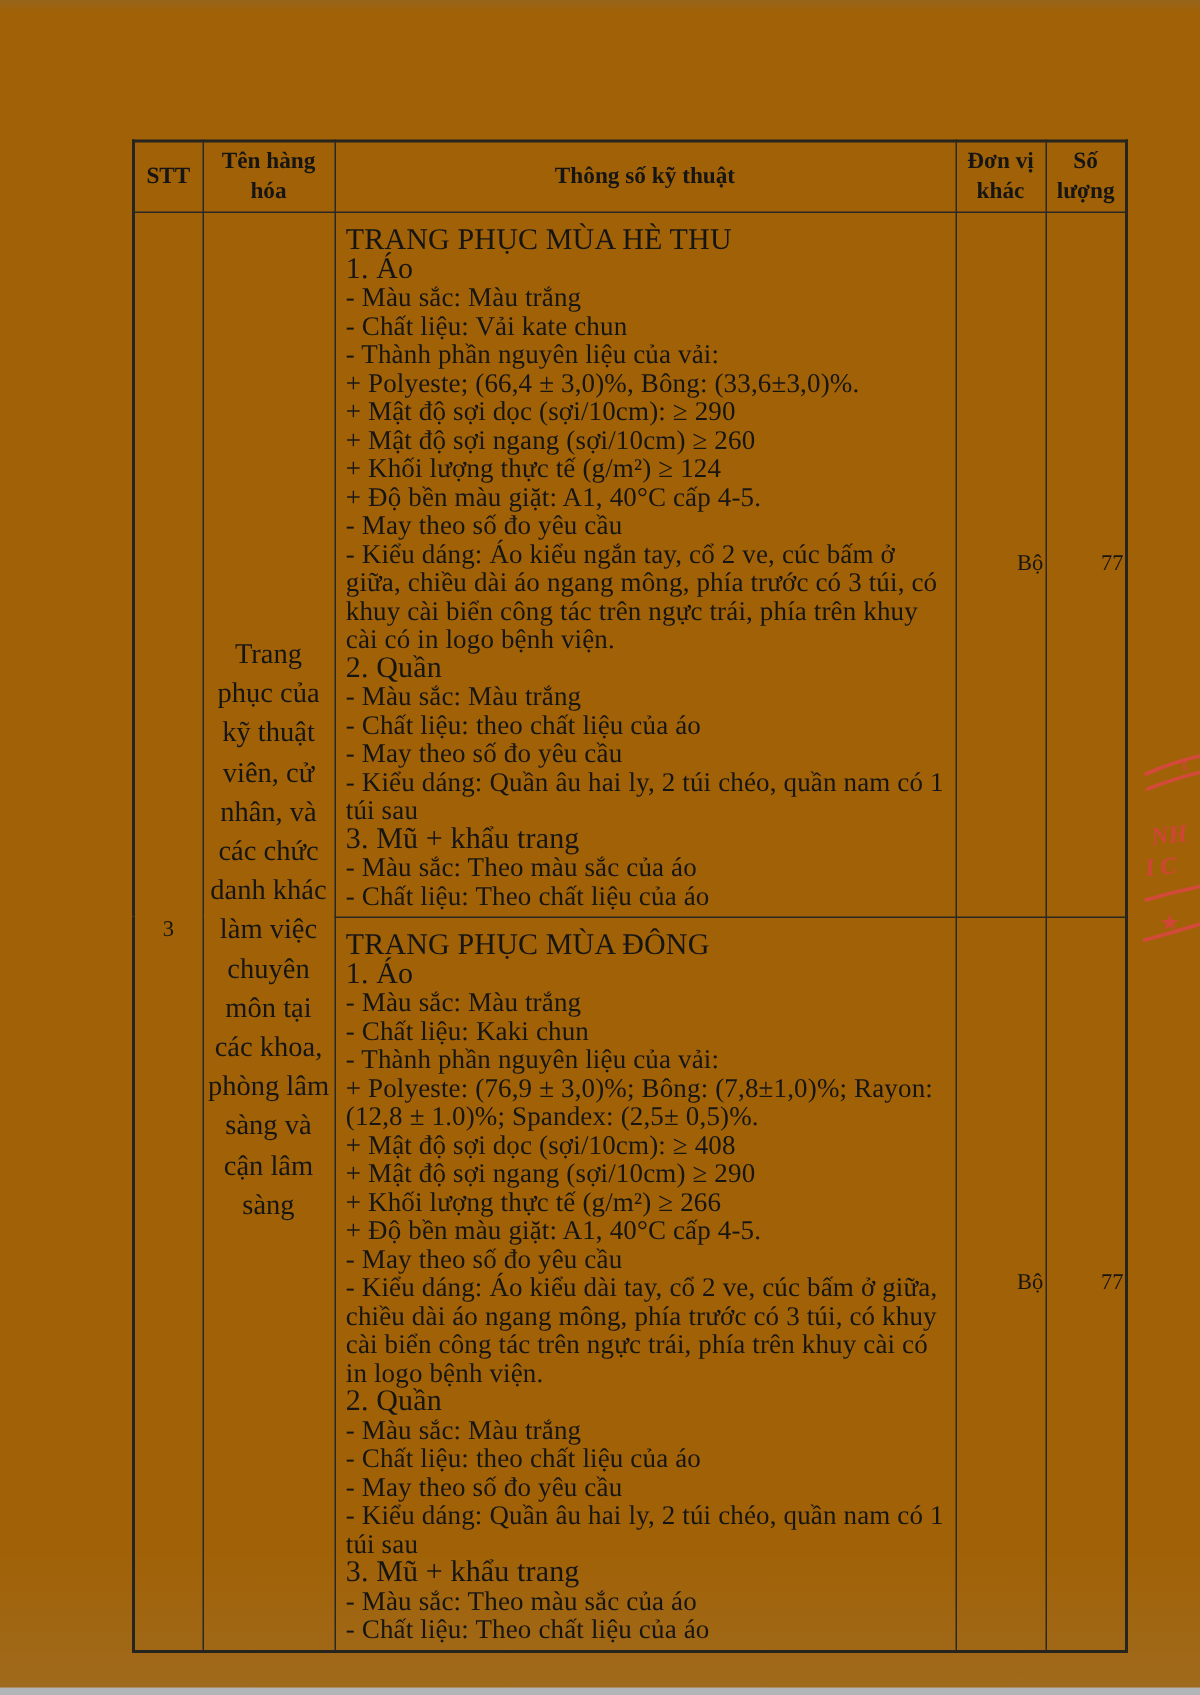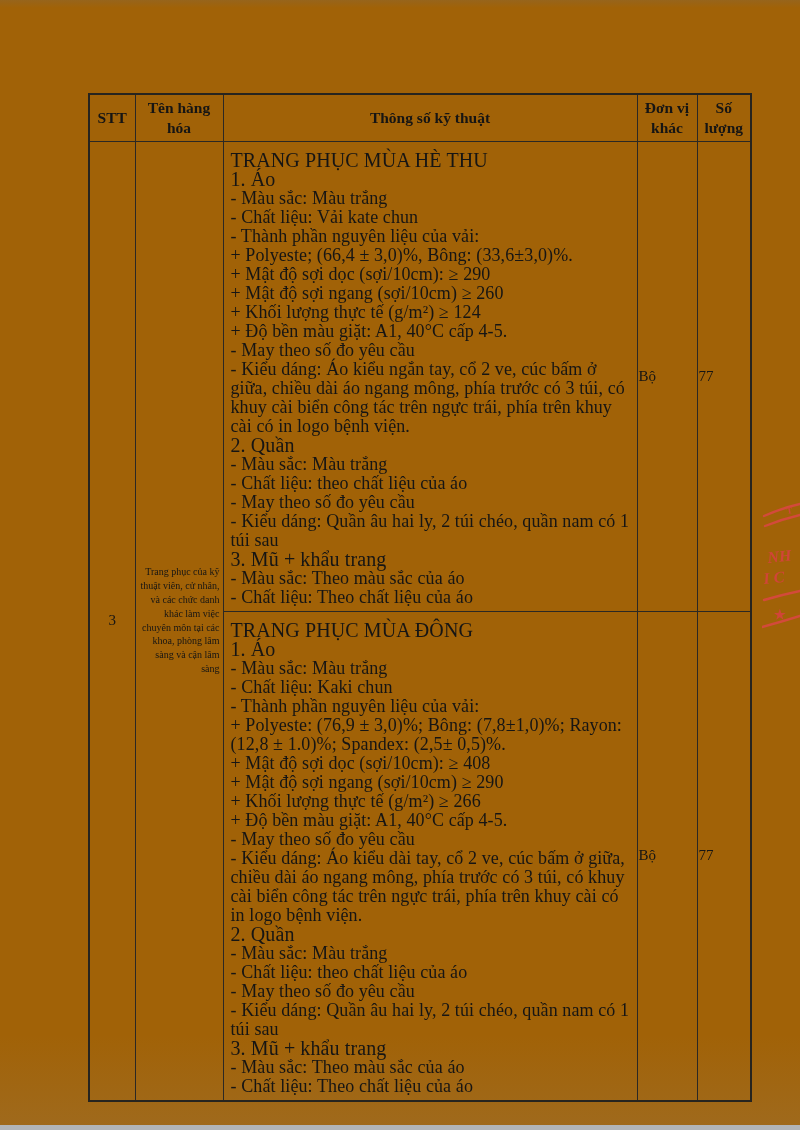--- a/index.html
+++ b/index.html
@@ -38,37 +38,37 @@
   .doc-table thead tr{height:47px;}
   .doc-table th{
     font-size:15.5px;font-weight:bold;text-align:center;
     padding:2px 1px;line-height:1.25;
   }
   td.cell-stt{
     text-align:center;vertical-align:middle;
     font-size:15px;
   }
   td.cell-product{
-    text-align:right;vertical-align:middle;
-    font-size:10px;line-height:1.38;
+    text-align:center;vertical-align:middle;
+    font-size:19px;line-height:1.38;
     padding:2px 3px;
   }
   td.cell-spec{
     vertical-align:top;
     padding:9px 6px 4px 7px;
   }
   .spec-line{
     font-size:18px;line-height:19px;
     letter-spacing:0.1px;
   }
   .spec-line.bold{
     font-weight:normal;font-size:20px;
   }
   td.cell-unit, td.cell-qty{
-    text-align:left;vertical-align:middle;font-size:15px;
+    text-align:right;vertical-align:middle;font-size:15px;
   }
   tr.section-row-1{height:433px;}
   tr.section-row-2{height:449px;padding-left:20px;}
   .stamp{
     position:absolute;right:0;top:492px;width:38px;height:142px;
     pointer-events:none;
   }
   .stamp text{
     font-family:"Liberation Serif", serif;
     font-weight:bold;

